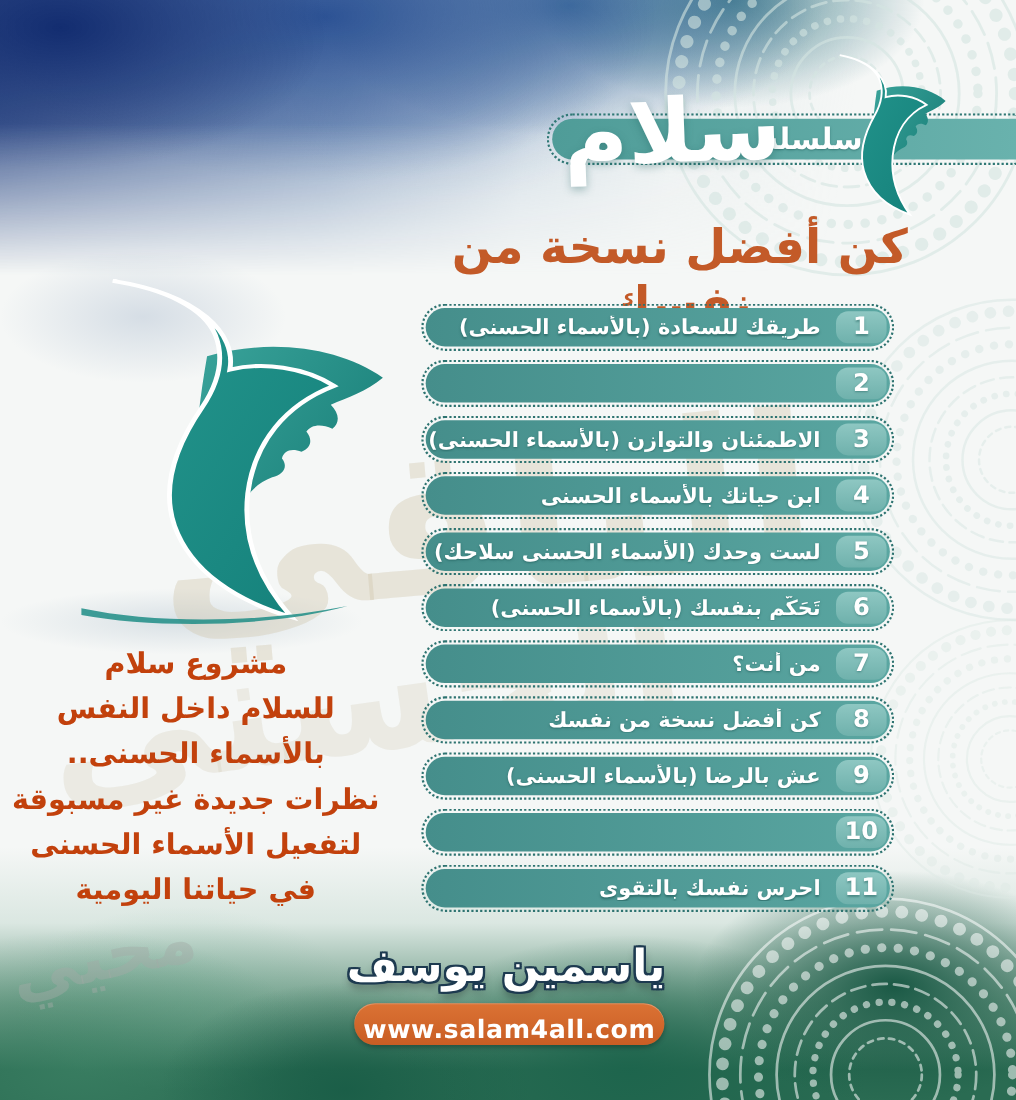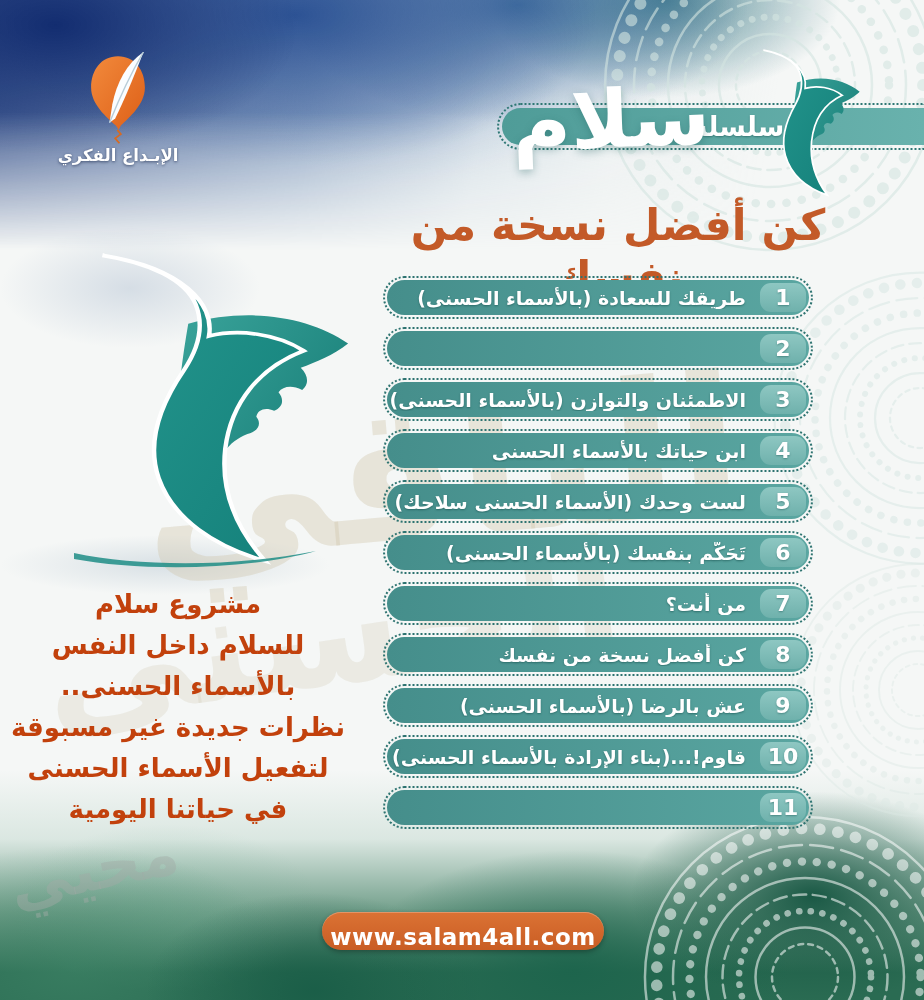--- a/index.html
+++ b/index.html
@@ -163,26 +163,20 @@
       <use href="#mandala"></use>
     </svg>
   <svg class="abs mandala" style="left:640px;top:812px;color:#ffffff;opacity:.55;z-index:2" width="330" height="330">
       <use href="#mandala"></use>
     </svg>
 
   <div class="abs calli cal-a">الباقي</div>
   <div class="abs calli cal-b">محيي</div>
   <div class="abs calli cal-c">الحسنى</div>
 
-  <div class="abs publisher">
-    <svg width="72" height="92">
-        <use href="#balloon"></use>
-      </svg>
-    <div class="publisher-name">الإبـداع الفكري</div>
-  </div>
 
   <div class="abs banner">
     <div class="banner-inner"></div>
   </div>
   <div class="abs series-label">سلسلة</div>
   <div class="abs series-name">سلام</div>
   <svg class="abs bird-top" viewBox="0 0 200 260">
       <use href="#bird"></use>
     </svg>
 
@@ -238,43 +232,44 @@
       </div>
     <div class="book-row">
         <div class="book-pill">
           <div class="book-num">9</div>
           <div class="book-title">عش بالرضا (بالأسماء الحسنى)</div>
         </div>
       </div>
     <div class="book-row">
         <div class="book-pill">
           <div class="book-num">10</div>
-          <div class="book-title">قاوم!...(بناء الإرادة بالأسماء الحسنى)</div>
         </div>
       </div>
     <div class="book-row">
         <div class="book-pill">
           <div class="book-num">11</div>
+          <div class="book-title">احرس نفسك بالتقوى</div>
         </div>
       </div>
   </div>
 
   <svg class="abs bird-main" viewBox="0 0 200 260" preserveAspectRatio="none">
       <use href="#bird"></use>
     </svg>
   <svg class="abs swoosh" viewBox="0 0 250 22">
     <path d="M4,5 C70,19 165,19 246,3 C175,23 68,23 4,11 Z" fill="#1f8d86" opacity=".85"></path>
   </svg>
 
   <div class="abs tagline">
     <div>مشروع سلام</div>
     <div>للسلام داخل النفس</div>
     <div>بالأسماء الحسنى..</div>
     <div>نظرات جديدة غير مسبوقة</div>
     <div>لتفعيل الأسماء الحسنى</div>
     <div>في حياتنا اليومية</div>
   </div>
 
+  <div class="abs author">ياسمين يوسف</div>
   <div class="abs website">
     <span>www.salam4all.com</span>
   </div>
 
 </div>
 
 </body></html>

